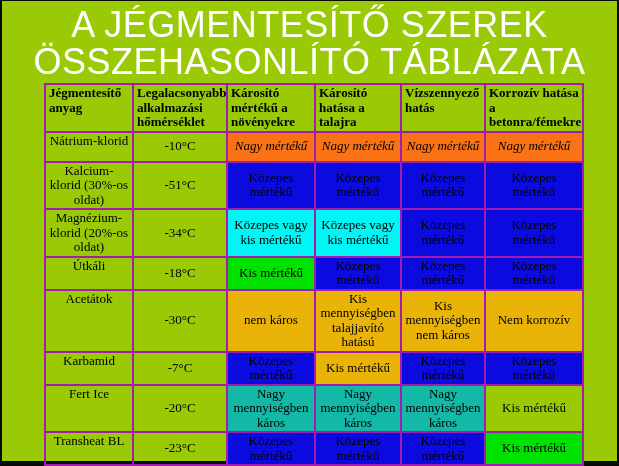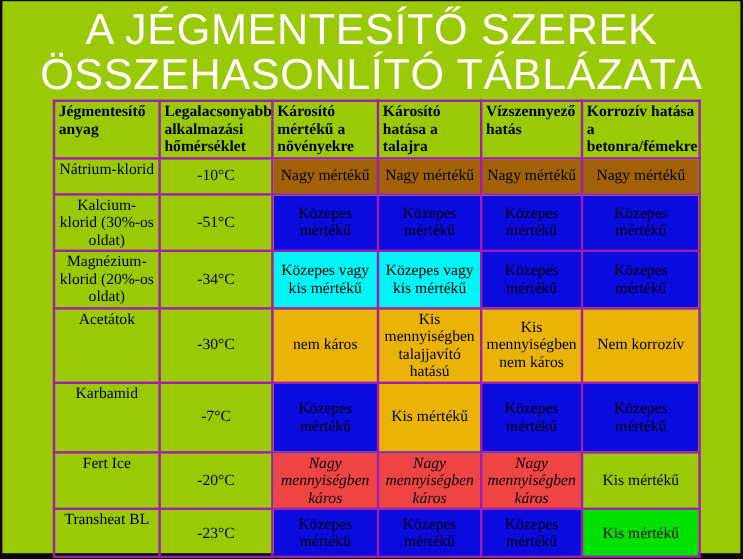--- a/index.html
+++ b/index.html
@@ -70,26 +70,26 @@
   tbody tr:nth-child(1) { height: 30px; }
   tbody tr:nth-child(2) { height: 41px; }
   tbody tr:nth-child(3) { height: 42px; }
   tbody tr:nth-child(4) { height: 32px; }
   tbody tr:nth-child(5) { height: 58px; }
   tbody tr:nth-child(6) { height: 30px; }
   tbody tr:nth-child(7) { height: 40px; }
   tbody tr:nth-child(8) { height: 28px; }
   tbody tr:nth-child(9) { height: 22px; }
   
-  .bg-red     { background: #a16207; color: #000; }
+  .bg-red     { background: #f97316; color: #000; font-style: italic; }
   .bg-blue    { background: #0b0bdf; color: #e8e8ff; }
   .bg-cyan    { background: #00f5f5; color: #000; }
   .bg-green   { background: #00e100; color: #000; }
   .bg-pale    { background: #eab308; color: #000; }
-  .bg-orange  { background: #ef4444; color: #000; font-style: italic; }
+  .bg-orange  { background: #14b8a6; color: #000; }
   .bg-default { background: transparent; color: #000; }
 </style>
 </head>
 <body>
 
 <div class="slide">
 
   <div class="title">
     <div>A JÉGMENTESÍTŐ SZEREK</div>
     <div>ÖSSZEHASONLÍTÓ TÁBLÁZATA</div>
@@ -133,20 +133,28 @@
         </tr>
         <tr>
           <td class="name-cell">Magnézium-klorid (20%-os oldat)</td>
           <td class="temp-cell">-34°C</td>
           <td class="effect-cell bg-cyan">Közepes vagy kis mértékű</td>
           <td class="effect-cell bg-cyan">Közepes vagy kis mértékű</td>
           <td class="effect-cell bg-blue">Közepes mértékű</td>
           <td class="effect-cell bg-blue">Közepes mértékű</td>
         </tr>
         <tr>
+          <td class="name-cell">Útkáli</td>
+          <td class="temp-cell">-18°C</td>
+          <td class="effect-cell bg-green">Kis mértékű</td>
+          <td class="effect-cell bg-blue">Közepes mértékű</td>
+          <td class="effect-cell bg-blue">Közepes mértékű</td>
+          <td class="effect-cell bg-blue">Közepes mértékű</td>
+        </tr>
+        <tr>
           <td class="name-cell">Acetátok</td>
           <td class="temp-cell">-30°C</td>
           <td class="effect-cell bg-pale">nem káros</td>
           <td class="effect-cell bg-pale">Kis mennyiségben talajjavító hatású</td>
           <td class="effect-cell bg-pale">Kis mennyiségben nem káros</td>
           <td class="effect-cell bg-pale">Nem korrozív</td>
         </tr>
         <tr>
           <td class="name-cell">Karbamid</td>
           <td class="temp-cell">-7°C</td>

